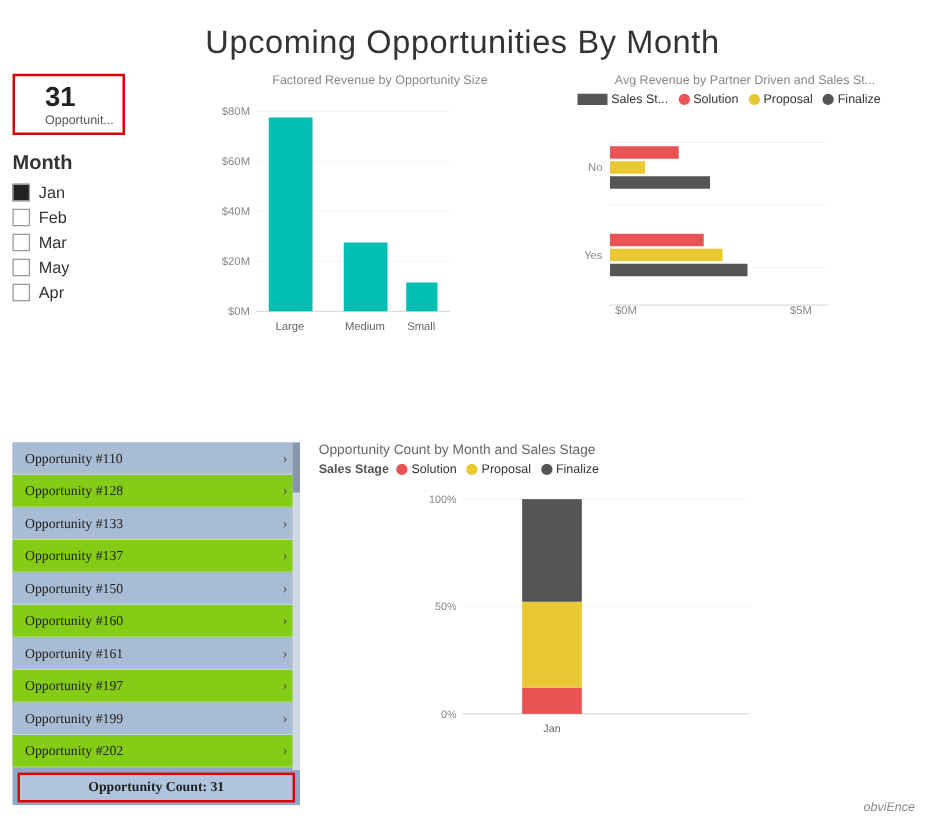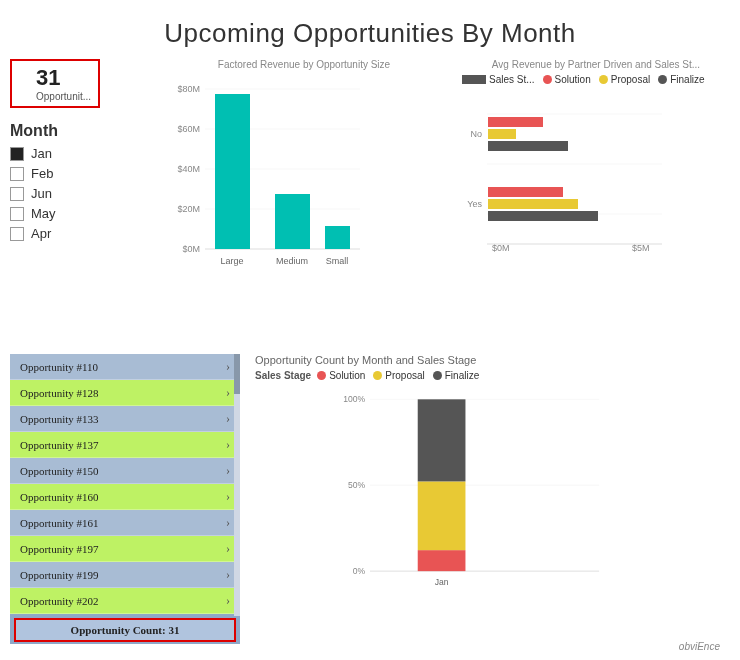--- a/index.html
+++ b/index.html
@@ -126,21 +126,21 @@
     }
 
     .opportunity-item {
       display: flex;
       align-items: center;
       justify-content: space-between;
       padding: 5px 10px;
       font-size: 11px;
       color: #222;
       border-bottom: 1px solid rgba(255,255,255,0.3);
-      background: #bef264;
+      background: #84cc16;
       cursor: pointer;
     }
 
     .opportunity-item:nth-child(odd) {
       background: #a8bcd4;
     }
 
     .opportunity-chevron {
       color: #555;
       font-size: 12px;
@@ -208,21 +208,21 @@
     .chart-legend-title {
       font-size: 10px;
       color: #555;
       margin-right: 6px;
       font-weight: 600;
     }
 
     .branding {
       position: absolute;
       bottom: 8px;
-      right: 20px;
+      right: 8px;
       font-size: 10px;
       color: #888;
       font-style: italic;
     }
 
     .scroll-track {
       width: 6px;
       background: #d0d8e4;
       position: absolute;
       right: 0;
@@ -258,21 +258,21 @@
           <div class="month-item">
             <div class="month-checkbox checked"></div>
             <span>Jan</span>
           </div>
           <div class="month-item">
             <div class="month-checkbox"></div>
             <span>Feb</span>
           </div>
           <div class="month-item">
             <div class="month-checkbox"></div>
-            <span>Jun</span>
+            <span>Mar</span>
           </div>
           <div class="month-item">
             <div class="month-checkbox"></div>
             <span>May</span>
           </div>
           <div class="month-item">
             <div class="month-checkbox"></div>
             <span>Apr</span>
           </div>
         </div>

